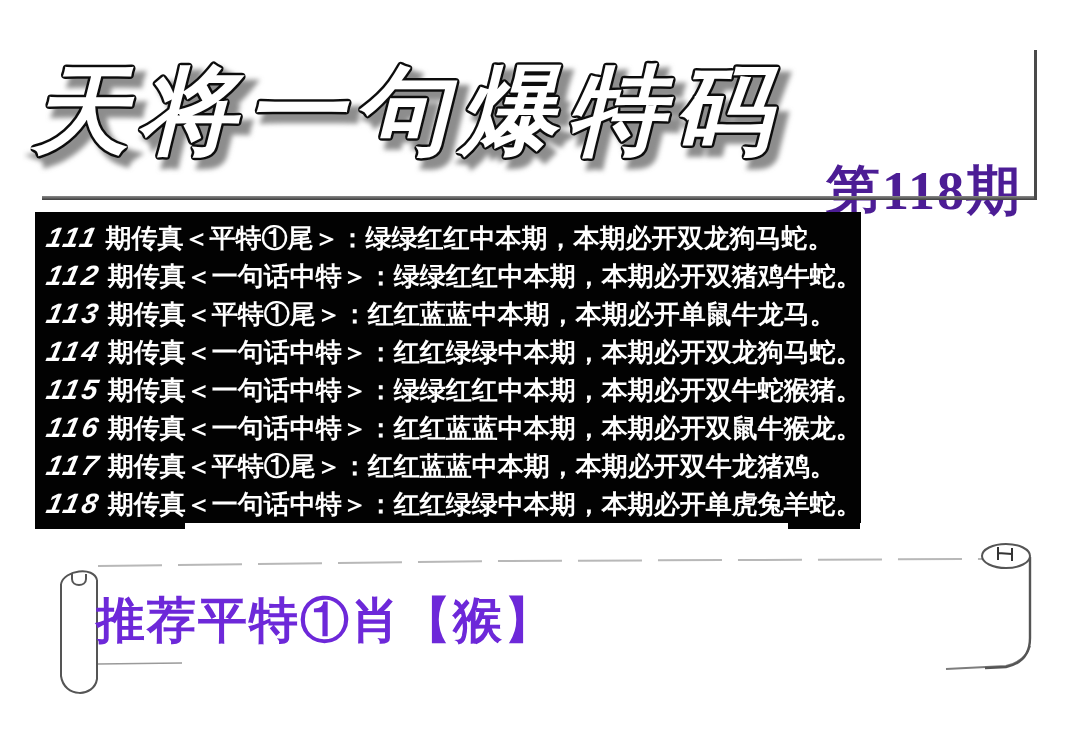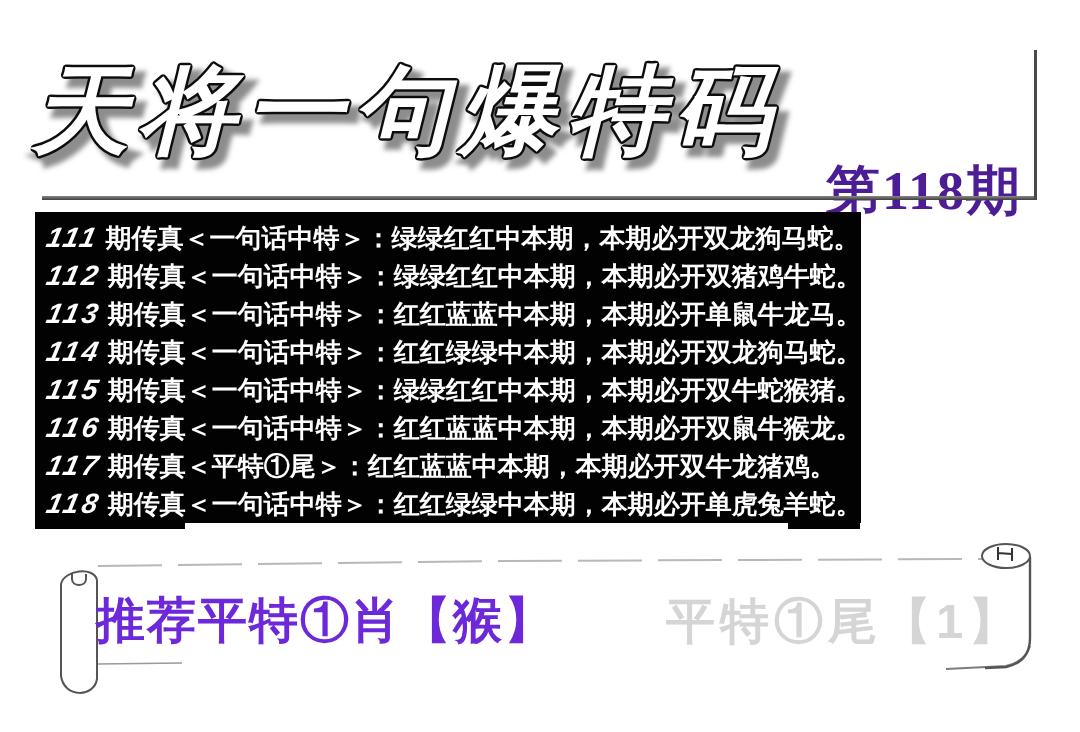--- a/index.html
+++ b/index.html
@@ -66,27 +66,27 @@
     <text x="10" y="116" font-size="97" font-style="italic" font-weight="bold" letter-spacing="10" fill="#ffffff" stroke="#0d0d0d" stroke-width="5" paint-order="stroke" stroke-linejoin="round">天将一句爆特码</text>
   </svg>
 
   <div class="issue">第118期</div>
 
   <div class="hrule"></div>
   <div class="vrule"></div>
 
   <div class="fax-box">
     <div class="fax-line">
-      <span class="num">111</span><span>期传真＜一句话中特＞：绿绿红红中本期，本期必开双龙狗马蛇。</span>
+      <span class="num">111</span><span>期传真＜平特①尾＞：绿绿红红中本期，本期必开双龙狗马蛇。</span>
     </div>
     <div class="fax-line">
       <span class="num">112</span><span>期传真＜一句话中特＞：绿绿红红中本期，本期必开双猪鸡牛蛇。</span>
     </div>
     <div class="fax-line">
-      <span class="num">113</span><span>期传真＜一句话中特＞：红红蓝蓝中本期，本期必开单鼠牛龙马。</span>
+      <span class="num">113</span><span>期传真＜平特①尾＞：红红蓝蓝中本期，本期必开单鼠牛龙马。</span>
     </div>
     <div class="fax-line">
       <span class="num">114</span><span>期传真＜一句话中特＞：红红绿绿中本期，本期必开双龙狗马蛇。</span>
     </div>
     <div class="fax-line">
       <span class="num">115</span><span>期传真＜一句话中特＞：绿绿红红中本期，本期必开双牛蛇猴猪。</span>
     </div>
     <div class="fax-line">
       <span class="num">116</span><span>期传真＜一句话中特＞：红红蓝蓝中本期，本期必开双鼠牛猴龙。</span>
     </div>
@@ -110,15 +110,14 @@
     <path d="M61 584 L61 676 C64 698 94 698 97 679 L97 580" fill="#ffffff" stroke="#555555" stroke-width="2"></path>
     <path d="M61 584 C64 570 94 566 97 580" fill="#ffffff" stroke="#555555" stroke-width="2"></path>
     <path d="M72 573 L72 579 C72 587 86 587 86 579 L86 574" fill="none" stroke="#555555" stroke-width="2"></path>
 
     <path d="M1030 557 L1030 638 C1030 655 1020 664 1006 667 L985 668" fill="none" stroke="#555555" stroke-width="2.4"></path>
     <ellipse cx="1006" cy="556" rx="24" ry="12" fill="#ffffff" stroke="#555555" stroke-width="2"></ellipse>
     <path d="M998 547 L998 560 M1012 548 L1012 561 M998 553 L1012 554" fill="none" stroke="#333333" stroke-width="2"></path>
   </svg>
 
   <div class="banner-text-left">推荐平特①肖【猴】</div>
-  <div class="banner-text-right">平特①尾【1】</div>
 
 </div>
 
 </body></html>

